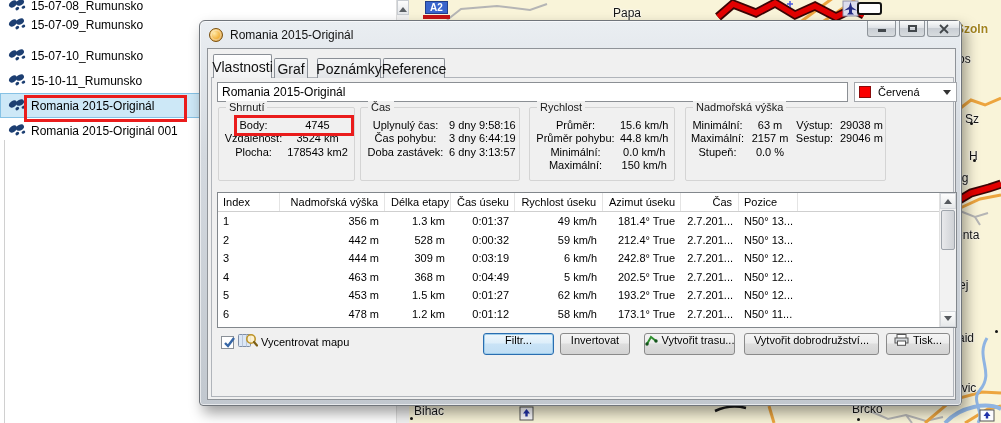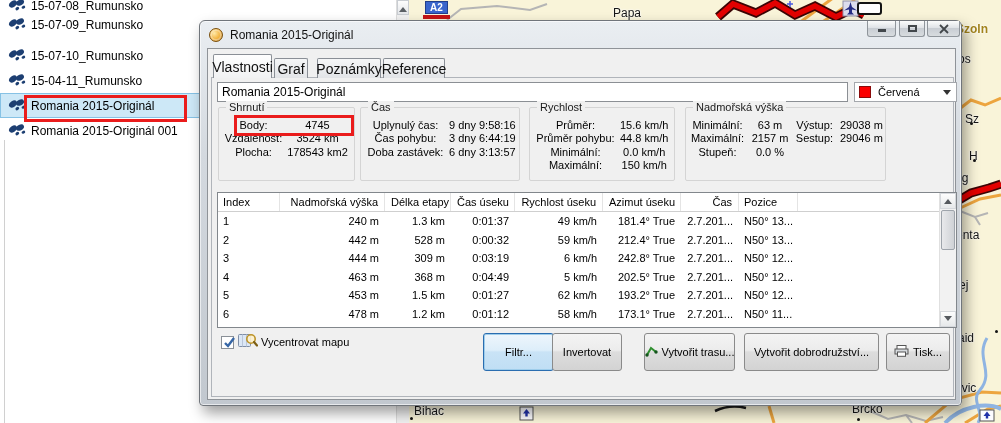--- a/index.html
+++ b/index.html
@@ -79,22 +79,22 @@
   .sbtn.up{top:0}.sbtn.dn{bottom:0}
   .tri-up{width:0;height:0;border:4px solid transparent;border-bottom:5px solid #55595e;margin-top:-3px}
   .tri-dn{width:0;height:0;border:4px solid transparent;border-top:5px solid #55595e;margin-bottom:-3px}
   .sthumb{position:absolute;left:1px;top:17px;width:14px;height:40px;background:linear-gradient(90deg,#e8e9eb,#cfd2d6);border:1px solid #9ea4ab;border-radius:2px}
 
   #chk{position:absolute;left:13px;top:287px;width:13px;height:13px;background:#fff;border:1px solid #8a9097;z-index:2}
   #chk svg{position:absolute;left:0;top:-2px}
   #chkicon{position:absolute;left:30px;top:283px;width:20px;height:17px;z-index:2}
   #chklabel{position:absolute;left:53px;top:287px;font-size:11px;color:#000;z-index:2}
 
-  .btn{position:absolute;top:284px;height:38px;background:linear-gradient(#f4f4f4,#ececec 45%,#dddddd 50%,#d3d3d3);
-       border:1px solid #8a8a8a;border-radius:3px;font-size:11px;display:flex;align-items:center;justify-content:center;gap:4px;color:#000;z-index:2;white-space:nowrap}
+  .btn{position:absolute;top:284px;height:22px;background:linear-gradient(#f4f4f4,#ececec 45%,#dddddd 50%,#d3d3d3);
+       border:1px solid #8a8a8a;border-radius:3px;font-size:11px;display:flex;justify-content:center;gap:4px;color:#000;z-index:2;white-space:nowrap}
   .btn.focused{border-color:#2a6db0;box-shadow:inset 0 0 0 1px #9ecdeb;background:linear-gradient(#eef6fc,#ddeefa 45%,#c9e3f6 50%,#c0def4)}
 
   .redbox{position:absolute;border:3px solid #ea1c1c;z-index:9;pointer-events:none}
 </style>
 </head>
 <body>
 
 <div id="root">
 
   <div id="sidebar">
@@ -142,21 +142,21 @@
           <span class="fpicon">
             <svg width="18" height="16" viewBox="0 0 18 16">
               <g fill="#1d3f72">
                 <ellipse cx="5" cy="6" rx="4.4" ry="2.9" transform="rotate(-35 5 6)"></ellipse>
                 <ellipse cx="9.3" cy="10.6" rx="2" ry="1.5" transform="rotate(-35 9.3 10.6)"></ellipse>
                 <ellipse cx="12" cy="4.6" rx="4.2" ry="2.8" transform="rotate(-25 12 4.6)"></ellipse>
                 <ellipse cx="15.4" cy="9.2" rx="1.9" ry="1.4" transform="rotate(-25 15.4 9.2)"></ellipse>
               </g>
             </svg>
           </span>
-          <span class="trklabel">15-04-11_Rumunsko</span>
+          <span class="trklabel">15-10-11_Rumunsko</span>
         </div>
         <div class="trk sel" style="top: 93px;">
           <span class="fpicon">
             <svg width="18" height="16" viewBox="0 0 18 16">
               <g fill="#1d3f72">
                 <ellipse cx="5" cy="6" rx="4.4" ry="2.9" transform="rotate(-35 5 6)"></ellipse>
                 <ellipse cx="9.3" cy="10.6" rx="2" ry="1.5" transform="rotate(-35 9.3 10.6)"></ellipse>
                 <ellipse cx="12" cy="4.6" rx="4.2" ry="2.8" transform="rotate(-25 12 4.6)"></ellipse>
                 <ellipse cx="15.4" cy="9.2" rx="1.9" ry="1.4" transform="rotate(-25 15.4 9.2)"></ellipse>
               </g>
@@ -344,21 +344,21 @@
             <div class="tc r" style="width: 66px;">Délka etapy</div>
             <div class="tc r" style="width: 64px;">Čas úseku</div>
             <div class="tc r" style="width: 88px;">Rychlost úseku</div>
             <div class="tc r" style="width: 78px;">Azimut úseku</div>
             <div class="tc r" style="width: 58px;">Čas</div>
             <div class="tc l" style="width: 59px;">Pozice</div>
           </div>
         <div id="tbody">
             <div class="tr">
               <div class="tc l" style="width: 62px;">1</div>
-              <div class="tc r" style="width: 105px;">240 m</div>
+              <div class="tc r" style="width: 105px;">356 m</div>
               <div class="tc r" style="width: 66px;">1.3 km</div>
               <div class="tc r" style="width: 64px;">0:01:37</div>
               <div class="tc r" style="width: 88px;">49 km/h</div>
               <div class="tc r" style="width: 78px;">181.4° True</div>
               <div class="tc r" style="width: 58px;">2.7.201...</div>
               <div class="tc l" style="width: 59px;">N50° 13...</div>
             </div>
             <div class="tr">
               <div class="tc l" style="width: 62px;">2</div>
               <div class="tc r" style="width: 105px;">442 m</div>
@@ -443,21 +443,21 @@
           <circle cx="13" cy="7" r="4.2" fill="rgba(253,241,205,.9)" stroke="#bd9327" stroke-width="1.6"></circle>
           <path d="M16,10 L19,13.5" stroke="#7e5f14" stroke-width="2.2" stroke-linecap="round"></path>
         </svg>
       </div>
       <div id="chklabel">Vycentrovat mapu</div>
 
       <div id="btnrow">
           <div class="btn focused" style="left: 275px; width: 71px;">
             <span>Filtr...</span>
           </div>
-          <div class="btn" style="left: 344px; width: 70px;">
+          <div class="btn" style="left: 352px; width: 70px;">
             <span>Invertovat</span>
           </div>
           <div class="btn" style="left: 436px; width: 91px;">
             <span><svg width="13" height="12" viewBox="0 0 13 12">
                 <path d="M2,10 L6,3 L11,7" stroke="#2f8f2f" stroke-width="2" fill="none"></path>
                 <circle cx="2" cy="10" r="1.7" fill="#14541c"></circle>
                 <circle cx="11" cy="7" r="1.7" fill="#14541c"></circle>
               </svg></span>
             <span>Vytvořit trasu...</span>
           </div>

